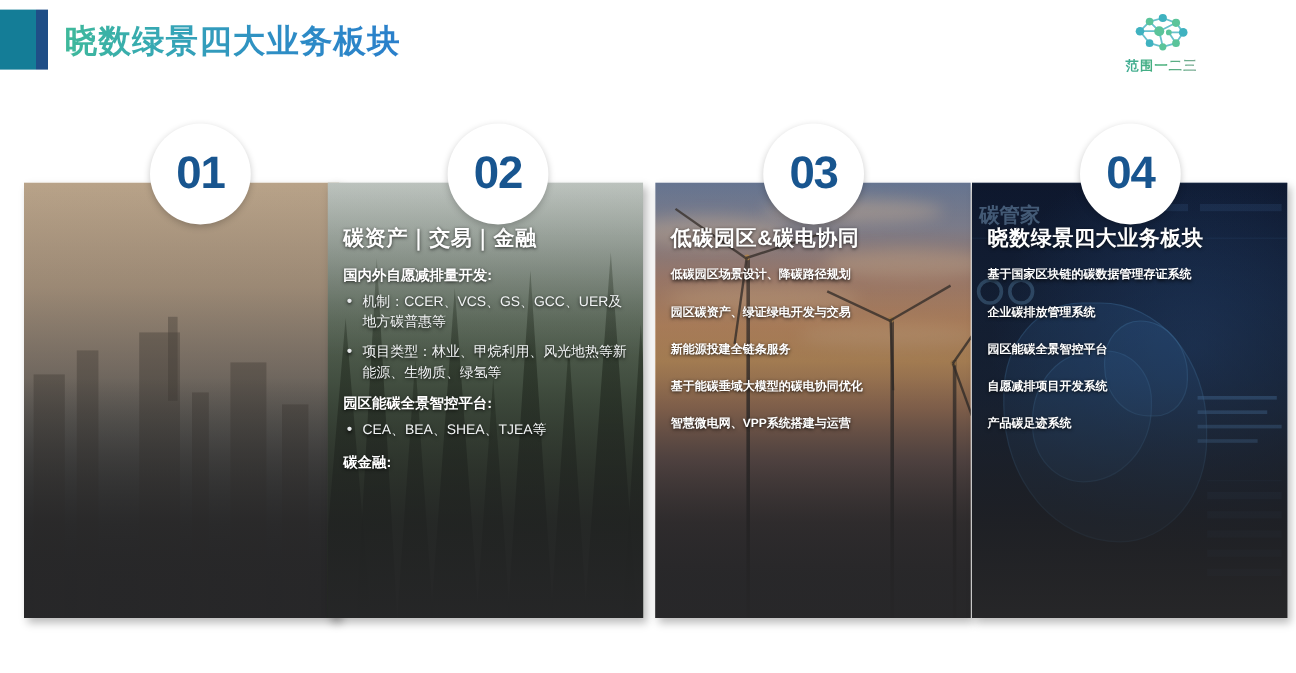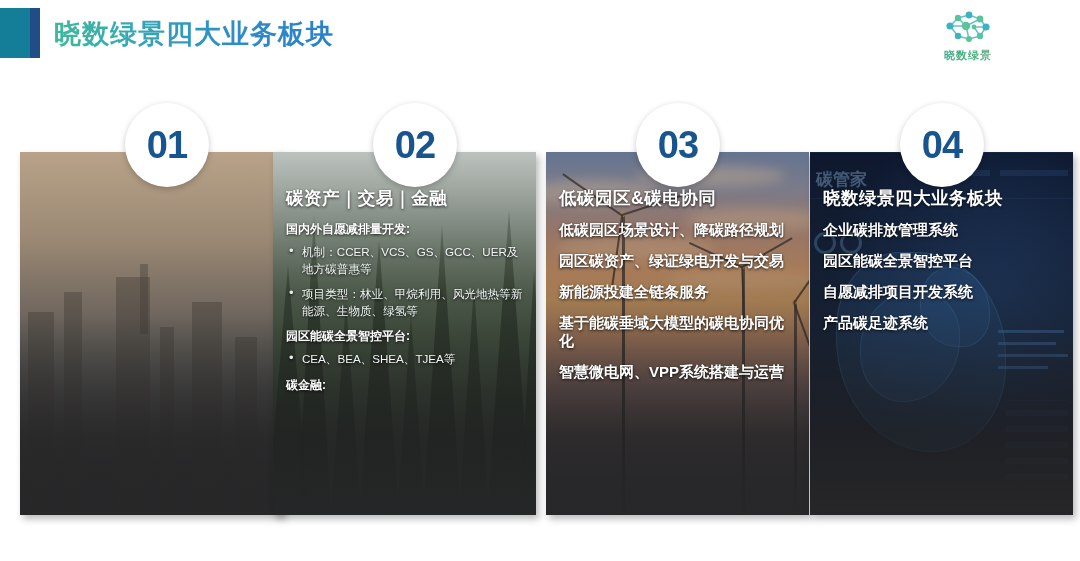--- a/index.html
+++ b/index.html
@@ -70,21 +70,21 @@
     position:relative; color:#f2f4f5; font-size:11.6px;
     line-height:16.5px; padding-left:16px; margin-bottom:9px;
     text-shadow:0 1px 3px rgba(0,0,0,0.85);
   }
   .bullet::before {
     content:"•"; position:absolute; left:3px; top:-1px;
     font-size:13px; color:#e8eaec;
   }
   .bullet.bold { font-weight:bold; font-size:12.2px; }
   .plain {
-    color:#ffffff; font-weight:bold; font-size:15px;
+    color:#ffffff; font-weight:bold; font-size:10px;
     line-height:18px; margin-bottom:13px;
     text-shadow:0 1px 3px rgba(0,0,0,0.85);
   }
 
   
   .badge {
     position:absolute; top:103px; width:84px; height:84px;
     border-radius:50%; background:#ffffff;
     box-shadow:0 2px 6px rgba(0,0,0,0.22);
     display:flex; align-items:center; justify-content:center;
@@ -198,21 +198,21 @@
         <g fill="#5bc49a">
           <circle cx="22" cy="12" r="3.2"></circle>
           <circle cx="44" cy="13" r="3.4"></circle>
           <circle cx="30" cy="20" r="4.2"></circle>
           <circle cx="44" cy="30" r="3.2"></circle>
           <circle cx="33" cy="33" r="3.0"></circle>
           <circle cx="38" cy="21" r="2.4"></circle>
         </g>
       </svg>
     </div>
-    <div class="logo-text">晓数绿景</div>
+    <div class="logo-text">范围一二三</div>
   </div>
 </div>
 
 <div class="card" style="left:20px;">
   <div class="card-bg bg-industrial">
     <div class="silo" style="left:8px;  top:160px; width:26px; height:205px;"></div>
     <div class="silo" style="left:44px; top:140px; width:18px; height:225px;"></div>
     <div class="silo" style="left:96px; top:125px; width:34px; height:240px;"></div>
     <div class="silo" style="left:140px;top:175px; width:14px; height:190px;"></div>
     <div class="silo" style="left:172px;top:150px; width:30px; height:215px;"></div>
@@ -310,19 +310,20 @@
     <div class="grid-line" style="left:196px; top:248px; width:62px; height:1px;"></div>
     <div class="tabrow" style="left:196px; top:258px; width:62px;"></div>
     <div class="tabrow" style="left:196px; top:274px; width:62px;"></div>
     <div class="tabrow" style="left:196px; top:290px; width:62px;"></div>
     <div class="tabrow" style="left:196px; top:306px; width:62px;"></div>
     <div class="tabrow" style="left:196px; top:322px; width:62px;"></div>
   </div>
   <div class="card-scrim"></div>
   <div class="card-body">
     <div class="card-title">晓数绿景四大业务板块</div>
+    <div class="plain">基于国家区块链的碳数据管理存证系统</div>
     <div class="plain">企业碳排放管理系统</div>
     <div class="plain">园区能碳全景智控平台</div>
     <div class="plain">自愿减排项目开发系统</div>
     <div class="plain">产品碳足迹系统</div>
   </div>
 </div>
 <div class="badge" style="left:900px;">04</div>
 
 </body></html>

